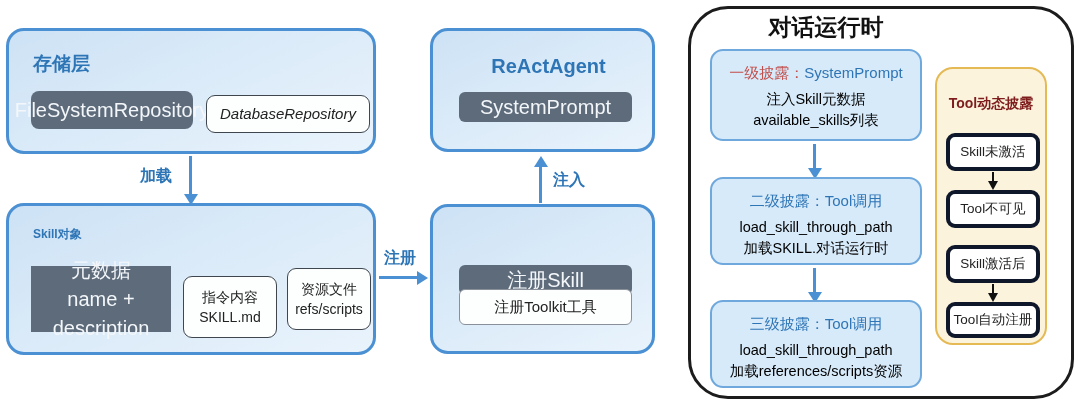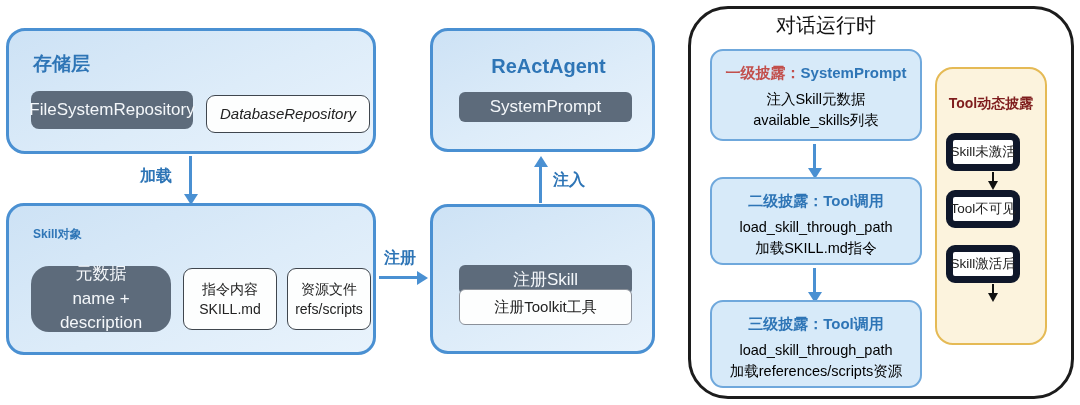--- a/index.html
+++ b/index.html
@@ -18,21 +18,21 @@
     position:absolute;
     color:#2e75b6;font-weight:bold;font-size:19px;
     white-space:nowrap;
   }
   .btitle.centered{left:12px;right:0;text-align:center;}
 
   
   .darkbox{
     position:absolute;background:#5d6b7b;border-radius:8px;
     color:#f4f7fa;display:flex;flex-direction:column;align-items:center;justify-content:center;
-    font-size:17px;line-height:1.45;text-align:center;
+    font-size:20px;line-height:1.45;text-align:center;
   }
   
   .whitebox{
     position:absolute;background:#fdfefe;border:1.6px solid #3f464e;border-radius:9px;
     color:#222;display:flex;flex-direction:column;align-items:center;justify-content:center;
     font-size:14px;line-height:1.45;text-align:center;
   }
   .whitebox.softborder{border:1.6px solid #8a9099;}
   .italic{font-style:italic;font-size:15px;}
 
@@ -44,77 +44,77 @@
   .ah-right{position:absolute;width:0;height:0;border-top:7px solid transparent;border-bottom:7px solid transparent;border-left:11px solid #4a90d2;}
   .edge-label{position:absolute;color:#2e75b6;font-size:16px;font-weight:600;white-space:nowrap;}
 
   
   .runtime{
     position:absolute;left:688px;top:6px;width:386px;height:393px;
     background:#ffffff;border:3px solid #1c1c1c;border-radius:40px;
   }
   .runtime-title{
     position:absolute;left:0;right:110px;top:3px;text-align:center;
-    color:#111;font-weight:normal;font-size:20px;white-space:nowrap;
+    color:#111;font-weight:bold;font-size:23px;white-space:nowrap;
   }
   .stage{
     position:absolute;left:19px;width:212px;
     background:#d7eaf9;border:2px solid #6fa8dc;border-radius:13px;
     text-align:center;padding-top:13px;
   }
-  .stage .slabel{font-size:15px;font-weight:bold;white-space:nowrap;}
+  .stage .slabel{font-size:15px;font-weight:normal;white-space:nowrap;}
   .prefix-red{color:#c24f4c;}
   .prefix-blue{color:#2e75b6;}
   .sname{color:#2e75b6;}
   .stage .sbody{margin-top:6px;font-size:14.5px;color:#000000;line-height:1.42;}
 
   
   .toolpanel{
     position:absolute;left:244px;top:58px;width:112px;height:278px;
     background:#fcf3dd;border:2px solid #e5ba55;border-radius:18px;
   }
   .toolpanel .ttitle{
     position:absolute;left:0;right:0;top:26px;text-align:center;
     color:#7f1d1d;font-weight:bold;font-size:14px;white-space:nowrap;
   }
   .step{
-    position:absolute;left:9px;width:74px;height:38px;
-    background:#ffffff;border:7px solid #0f172a;border-radius:9px;
+    position:absolute;left:9px;width:94px;height:38px;
+    background:#ffffff;border:4px solid #0f172a;border-radius:9px;
     display:flex;align-items:center;justify-content:center;
     font-size:13.5px;color:#222;white-space:nowrap;
   }
   .kvline{position:absolute;width:2.5px;background:#111;}
   .kah-down{position:absolute;width:0;height:0;border-left:5.5px solid transparent;border-right:5.5px solid transparent;border-top:9px solid #111;}
 </style>
 </head>
 <body>
 
 <div class="canvas">
 
-  <div class="bigbox" style="left:6px;top:28px;width:370px;height:126px;border-radius:19px;">
+  <div class="bigbox" style="left:6px;top:28px;width:370px;height:126px;">
     <div class="btitle" style="left:24px;top:20px;">存储层</div>
     <div class="darkbox" style="left:22px;top:60px;width:162px;height:38px;">
       <span>FileSystemRepository</span>
     </div>
     <div class="whitebox italic" style="left:197px;top:64px;width:164px;height:38px;">
       <span>DatabaseRepository</span>
     </div>
   </div>
 
   <div class="vline" style="left:189px;top:156px;height:40px;"></div>
   <div class="ah-down" style="left:183.5px;top:194px;"></div>
   <div class="edge-label" style="left:140px;top:166px;">加载</div>
 
   <div class="bigbox" style="left:6px;top:203px;width:370px;height:152px;">
     <div class="btitle" style="left:24px;top:20px;font-size:12px;">Skill对象</div>
-    <div class="darkbox" style="left:22px;top:60px;width:140px;height:66px;border-radius:18px;">
+    <div class="darkbox" style="left:22px;top:60px;width:140px;height:66px;border-radius:0;">
       <span>元数据</span>
       <span>name + description</span>
     </div>
-    <div class="whitebox" style="left:174px;top:62px;width:94px;height:62px;align-items:center;">
+    <div class="whitebox" style="left:174px;top:70px;width:94px;height:62px;align-items:center;">
       <span>指令内容</span>
       <span>SKILL.md</span>
     </div>
     <div class="whitebox" style="left:278px;top:62px;width:84px;height:62px;">
       <span>资源文件</span>
       <span>refs/scripts</span>
     </div>
   </div>
 
   <div class="hline" style="left:379px;top:276px;width:40px;"></div>
@@ -156,21 +156,21 @@
 
     <div class="vline" style="left:122px;top:135px;height:26px;"></div>
     <div class="ah-down" style="left:116.5px;top:159px;"></div>
 
     <div class="stage" style="top:168px;height:88px;">
       <div class="slabel">
         <span class="prefix-blue">二级披露：</span><span class="sname">Tool调用</span>
       </div>
       <div class="sbody">
         <div>load_skill_through_path</div>
-        <div>加载SKILL.md指令</div>
+        <div>加载SKILL.对话运行时</div>
       </div>
     </div>
 
     <div class="vline" style="left:122px;top:259px;height:26px;"></div>
     <div class="ah-down" style="left:116.5px;top:283px;"></div>
 
     <div class="stage" style="top:291px;height:88px;">
       <div class="slabel">
         <span class="prefix-blue">三级披露：</span><span class="sname">Tool调用</span>
       </div>
@@ -192,16 +192,19 @@
       <div class="step" style="top:121px;">
         <span>Tool不可见</span>
       </div>
 
       <div class="step" style="top:176px;">
         <span>Skill激活后</span>
       </div>
       <div class="kvline" style="left:54.5px;top:215px;height:10px;"></div>
       <div class="kah-down" style="left:50.5px;top:224px;"></div>
 
+      <div class="step" style="top:233px;height:36px;">
+        <span>Tool自动注册</span>
+      </div>
     </div>
   </div>
 
 </div>
 
 </body></html>

